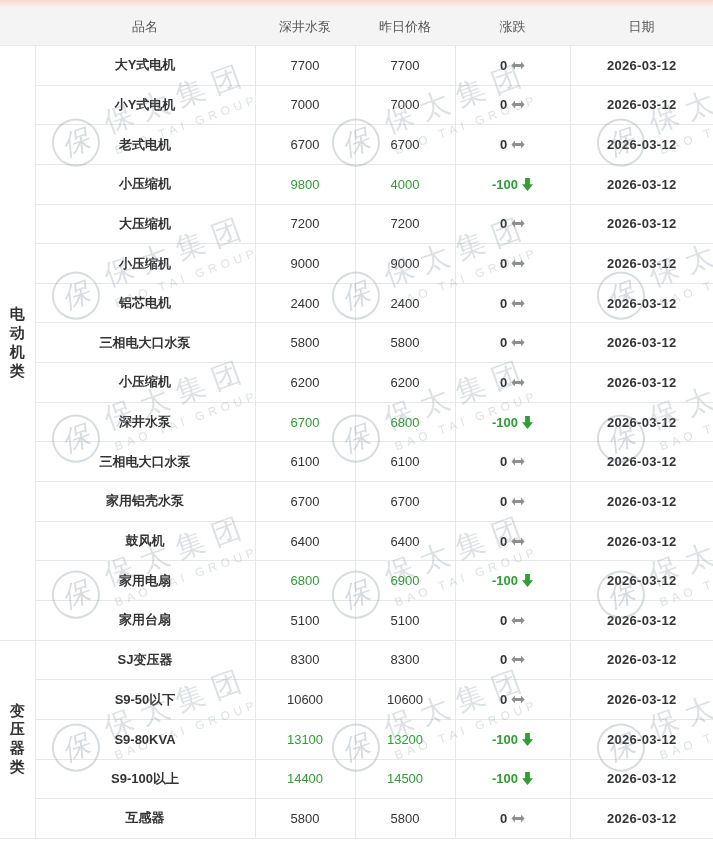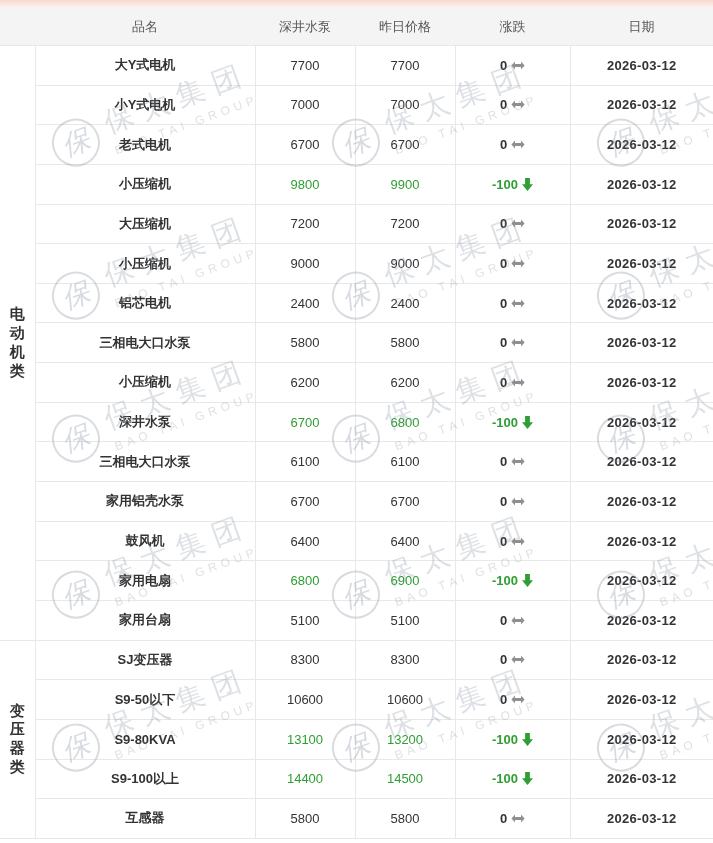--- a/index.html
+++ b/index.html
@@ -115,21 +115,21 @@
               <span class="chg-val">0</span>
               <svg class="icon-flat" width="14" height="9" viewBox="0 0 16 10">
                 <path d="M4.5 0.5 L0.5 5 L4.5 9.5 V6.6 H11.5 V9.5 L15.5 5 L11.5 0.5 V3.4 H4.5 Z"></path>
               </svg>
             </span></td>
           <td class="date-cell">2026-03-12</td>
         </tr>
         <tr class="dir-down">
           <td class="name-cell">小压缩机</td>
           <td class="num-cell">9800</td>
-          <td class="num-cell">9900</td>
+          <td class="num-cell">4000</td>
           <td><span class="chg-wrap">
               <span class="chg-val">-100</span>
               <svg class="icon-down" width="11" height="13" viewBox="0 0 12 14">
                 <path d="M3.4 0 H8.6 V6.8 H12 L6 14 L0 6.8 H3.4 Z"></path>
               </svg>
             </span></td>
           <td class="date-cell">2026-03-12</td>
         </tr>
         <tr class="dir-flat">
           <td class="name-cell">大压缩机</td>

